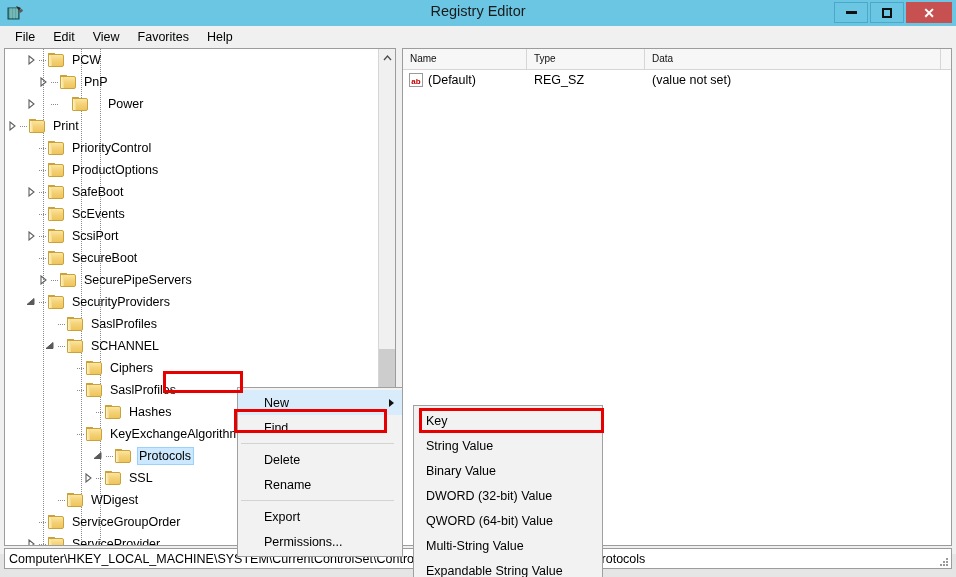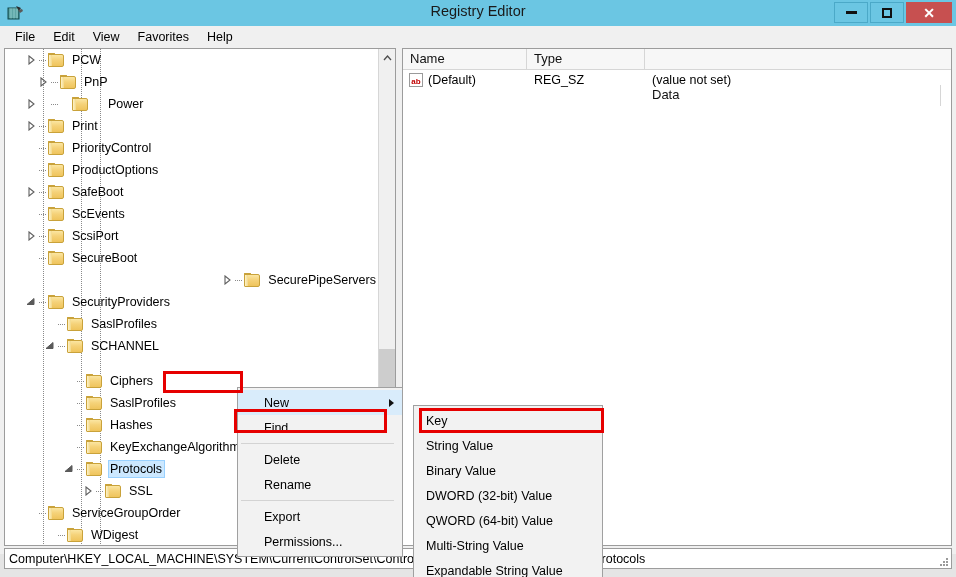--- a/index.html
+++ b/index.html
@@ -147,26 +147,26 @@
     position: absolute; left: 402px; top: 0px; width: 550px; height: 498px;
     background: #FFFFFF;
     border: 1px solid #9C9C9C;
     overflow: hidden;
   }
   #list-header {
     position: relative; height: 21px; background: #F7F7F7;
     border-bottom: 1px solid #D6D6D6; display: flex;
   }
   .col-head {
-    font-size: 13px; color: #111; line-height: 20px;
+    font-size: 10px; color: #111; line-height: 20px;
     padding-left: 7px; border-right: 1px solid #D6D6D6; height: 21px;
   }
   #col-name { width: 124px; }
   #col-type { width: 118px; }
-  #col-data { width: 296px; margin-top: 36px; }
+  #col-data { width: 296px; }
   .list-row { display: flex; height: 20px; align-items: center; }
   .cell {
     font-size: 12.5px; color: #000; line-height: 18px;
     padding-left: 7px; overflow: hidden; white-space: nowrap;
   }
   #cell-name { width: 124px; display: flex; align-items: center; padding-left: 6px; }
   #cell-type { width: 118px; }
   #cell-data { width: 296px; }
   .ab-icon {
     width: 14px; height: 14px; margin-right: 5px; flex: 0 0 14px;
@@ -316,21 +316,21 @@
             <span class="dashline">
               <i></i>
             </span>
             <span class="folder">
               <span class="f-tab"></span>
               <span class="f-back"></span>
               <span class="f-spine"></span>
             </span>
             <span class="node-label">Power</span>
           </div>
-          <div class="tree-row" style="padding-left: 19px;">
+          <div class="tree-row" style="">
             <span class="expander">
               <svg width="9" height="10" viewBox="0 0 9 10">
                 <path d="M2 1 L7 5 L2 9 Z" fill="none" stroke="#606060" stroke-width="1.1"></path>
               </svg>
             </span>
             <span class="dashline">
               <i></i>
             </span>
             <span class="folder">
               <span class="f-tab"></span>
@@ -412,21 +412,21 @@
             <span class="dashline">
               <i></i>
             </span>
             <span class="folder">
               <span class="f-tab"></span>
               <span class="f-back"></span>
               <span class="f-spine"></span>
             </span>
             <span class="node-label">SecureBoot</span>
           </div>
-          <div class="tree-row" style="padding-left: 14px; justify-content: flex-end;">
+          <div class="tree-row" style="padding-left: 31px;">
             <span class="expander">
               <svg width="9" height="10" viewBox="0 0 9 10">
                 <path d="M2 1 L7 5 L2 9 Z" fill="none" stroke="#606060" stroke-width="1.1"></path>
               </svg>
             </span>
             <span class="dashline">
               <i></i>
             </span>
             <span class="folder">
               <span class="f-tab"></span>
@@ -472,21 +472,21 @@
             <span class="dashline">
               <i></i>
             </span>
             <span class="folder">
               <span class="f-tab"></span>
               <span class="f-back"></span>
               <span class="f-spine"></span>
             </span>
             <span class="node-label">SCHANNEL</span>
           </div>
-          <div class="tree-row" style="padding-left: 57px; margin-top: 13px;">
+          <div class="tree-row" style="padding-left: 57px;">
             <span class="expander"></span>
             <span class="dashline">
               <i></i>
             </span>
             <span class="folder">
               <span class="f-tab"></span>
               <span class="f-back"></span>
               <span class="f-spine"></span>
             </span>
             <span class="node-label">Ciphers</span>
@@ -496,45 +496,45 @@
             <span class="dashline">
               <i></i>
             </span>
             <span class="folder">
               <span class="f-tab"></span>
               <span class="f-back"></span>
               <span class="f-spine"></span>
             </span>
             <span class="node-label">SaslProfiles</span>
           </div>
+          <div class="tree-row" style="padding-left: 76px;">
+            <span class="expander"></span>
+            <span class="dashline">
+              <i></i>
+            </span>
+            <span class="folder">
+              <span class="f-tab"></span>
+              <span class="f-back"></span>
+              <span class="f-spine"></span>
+            </span>
+            <span class="node-label">Hashes</span>
+          </div>
           <div class="tree-row" style="padding-left: 57px;">
             <span class="expander"></span>
             <span class="dashline">
               <i></i>
             </span>
             <span class="folder">
               <span class="f-tab"></span>
               <span class="f-back"></span>
               <span class="f-spine"></span>
             </span>
-            <span class="node-label">Hashes</span>
-          </div>
-          <div class="tree-row" style="padding-left: 57px;">
-            <span class="expander"></span>
-            <span class="dashline">
-              <i></i>
-            </span>
-            <span class="folder">
-              <span class="f-tab"></span>
-              <span class="f-back"></span>
-              <span class="f-spine"></span>
-            </span>
             <span class="node-label">KeyExchangeAlgorithms</span>
           </div>
-          <div class="tree-row selected" style="padding-left: 57px;">
+          <div class="tree-row selected" style="padding-left: 86px;">
             <span class="expander">
               <svg width="10" height="9" viewBox="0 0 10 9">
                 <path d="M1 6.5 L8 6.5 L8 0.5 Z" fill="#5A5A5A" stroke="#5A5A5A" stroke-width="1"></path>
               </svg>
             </span>
             <span class="dashline">
               <i></i>
             </span>
             <span class="folder">
               <span class="f-tab"></span>
@@ -552,43 +552,43 @@
             <span class="dashline">
               <i></i>
             </span>
             <span class="folder">
               <span class="f-tab"></span>
               <span class="f-back"></span>
               <span class="f-spine"></span>
             </span>
             <span class="node-label">SSL</span>
           </div>
+          <div class="tree-row" style="padding-left: 38px;">
+            <span class="expander"></span>
+            <span class="dashline">
+              <i></i>
+            </span>
+            <span class="folder">
+              <span class="f-tab"></span>
+              <span class="f-back"></span>
+              <span class="f-spine"></span>
+            </span>
+            <span class="node-label">WDigest</span>
+          </div>
           <div class="tree-row" style="padding-left: 19px;">
             <span class="expander"></span>
             <span class="dashline">
               <i></i>
             </span>
             <span class="folder">
               <span class="f-tab"></span>
               <span class="f-back"></span>
               <span class="f-spine"></span>
             </span>
             <span class="node-label">ServiceGroupOrder</span>
-          </div>
-          <div class="tree-row" style="padding-left: 38px;">
-            <span class="expander"></span>
-            <span class="dashline">
-              <i></i>
-            </span>
-            <span class="folder">
-              <span class="f-tab"></span>
-              <span class="f-back"></span>
-              <span class="f-spine"></span>
-            </span>
-            <span class="node-label">WDigest</span>
           </div>
           <div class="tree-row" style="padding-left: 19px;">
             <span class="expander">
               <svg width="9" height="10" viewBox="0 0 9 10">
                 <path d="M2 1 L7 5 L2 9 Z" fill="none" stroke="#606060" stroke-width="1.1"></path>
               </svg>
             </span>
             <span class="dashline">
               <i></i>
             </span>

